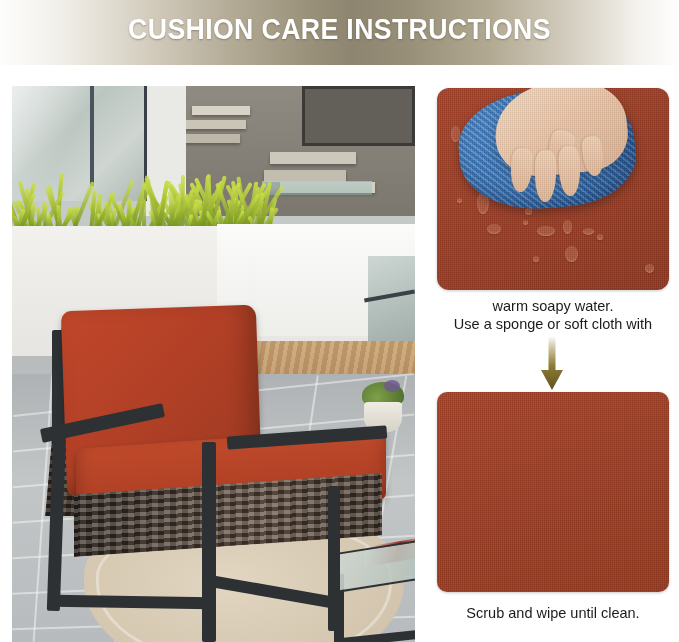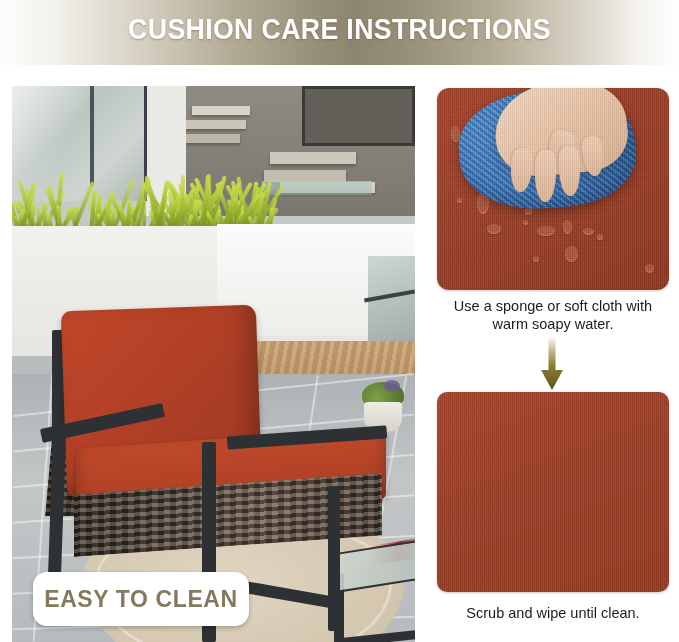--- a/index.html
+++ b/index.html
@@ -408,23 +408,20 @@
 
     <div class="frame f-armL"></div>
     <div class="frame f-armR"></div>
     <div class="frame f-legFL"></div>
     <div class="frame f-legFR"></div>
     <div class="frame f-legBR"></div>
     <div class="frame f-botL"></div>
     <div class="frame f-botM"></div>
   </div>
 
-  <div class="badge">
-    <span class="badge-text">EASY TO CLEAN</span>
-  </div>
 
   <div class="panel-sponge fabric-grain">
     <div class="drop" style="left:14px;top:38px;width:9px;height:16px;"></div>
     <div class="drop" style="left:40px;top:104px;width:12px;height:22px;"></div>
     <div class="drop" style="left:20px;top:110px;width:5px;height:5px;"></div>
     <div class="drop" style="left:50px;top:136px;width:14px;height:10px;"></div>
     <div class="drop" style="left:88px;top:120px;width:7px;height:7px;"></div>
     <div class="drop" style="left:86px;top:132px;width:5px;height:5px;"></div>
     <div class="drop" style="left:100px;top:138px;width:18px;height:10px;"></div>
     <div class="drop" style="left:126px;top:132px;width:9px;height:14px;"></div>
@@ -438,22 +435,22 @@
     <div class="hand">
       <div class="finger thumbs"></div>
     </div>
     <div class="finger fg1"></div>
     <div class="finger fg2"></div>
     <div class="finger fg3"></div>
     <div class="finger fg4"></div>
   </div>
 
   <div class="caption cap1">
+    <div>warm soapy water.</div>
     <div>Use a sponge or soft cloth with</div>
-    <div>warm soapy water.</div>
   </div>
 
   <svg class="arrow" viewBox="0 0 24 54">
     <defs>
       <linearGradient id="ag" x1="0" y1="0" x2="0" y2="1">
         <stop offset="0%" stop-color="#ffffff"></stop>
         <stop offset="22%" stop-color="#cfc5a3"></stop>
         <stop offset="55%" stop-color="#8e7c34"></stop>
         <stop offset="100%" stop-color="#5f5220"></stop>
       </linearGradient>

